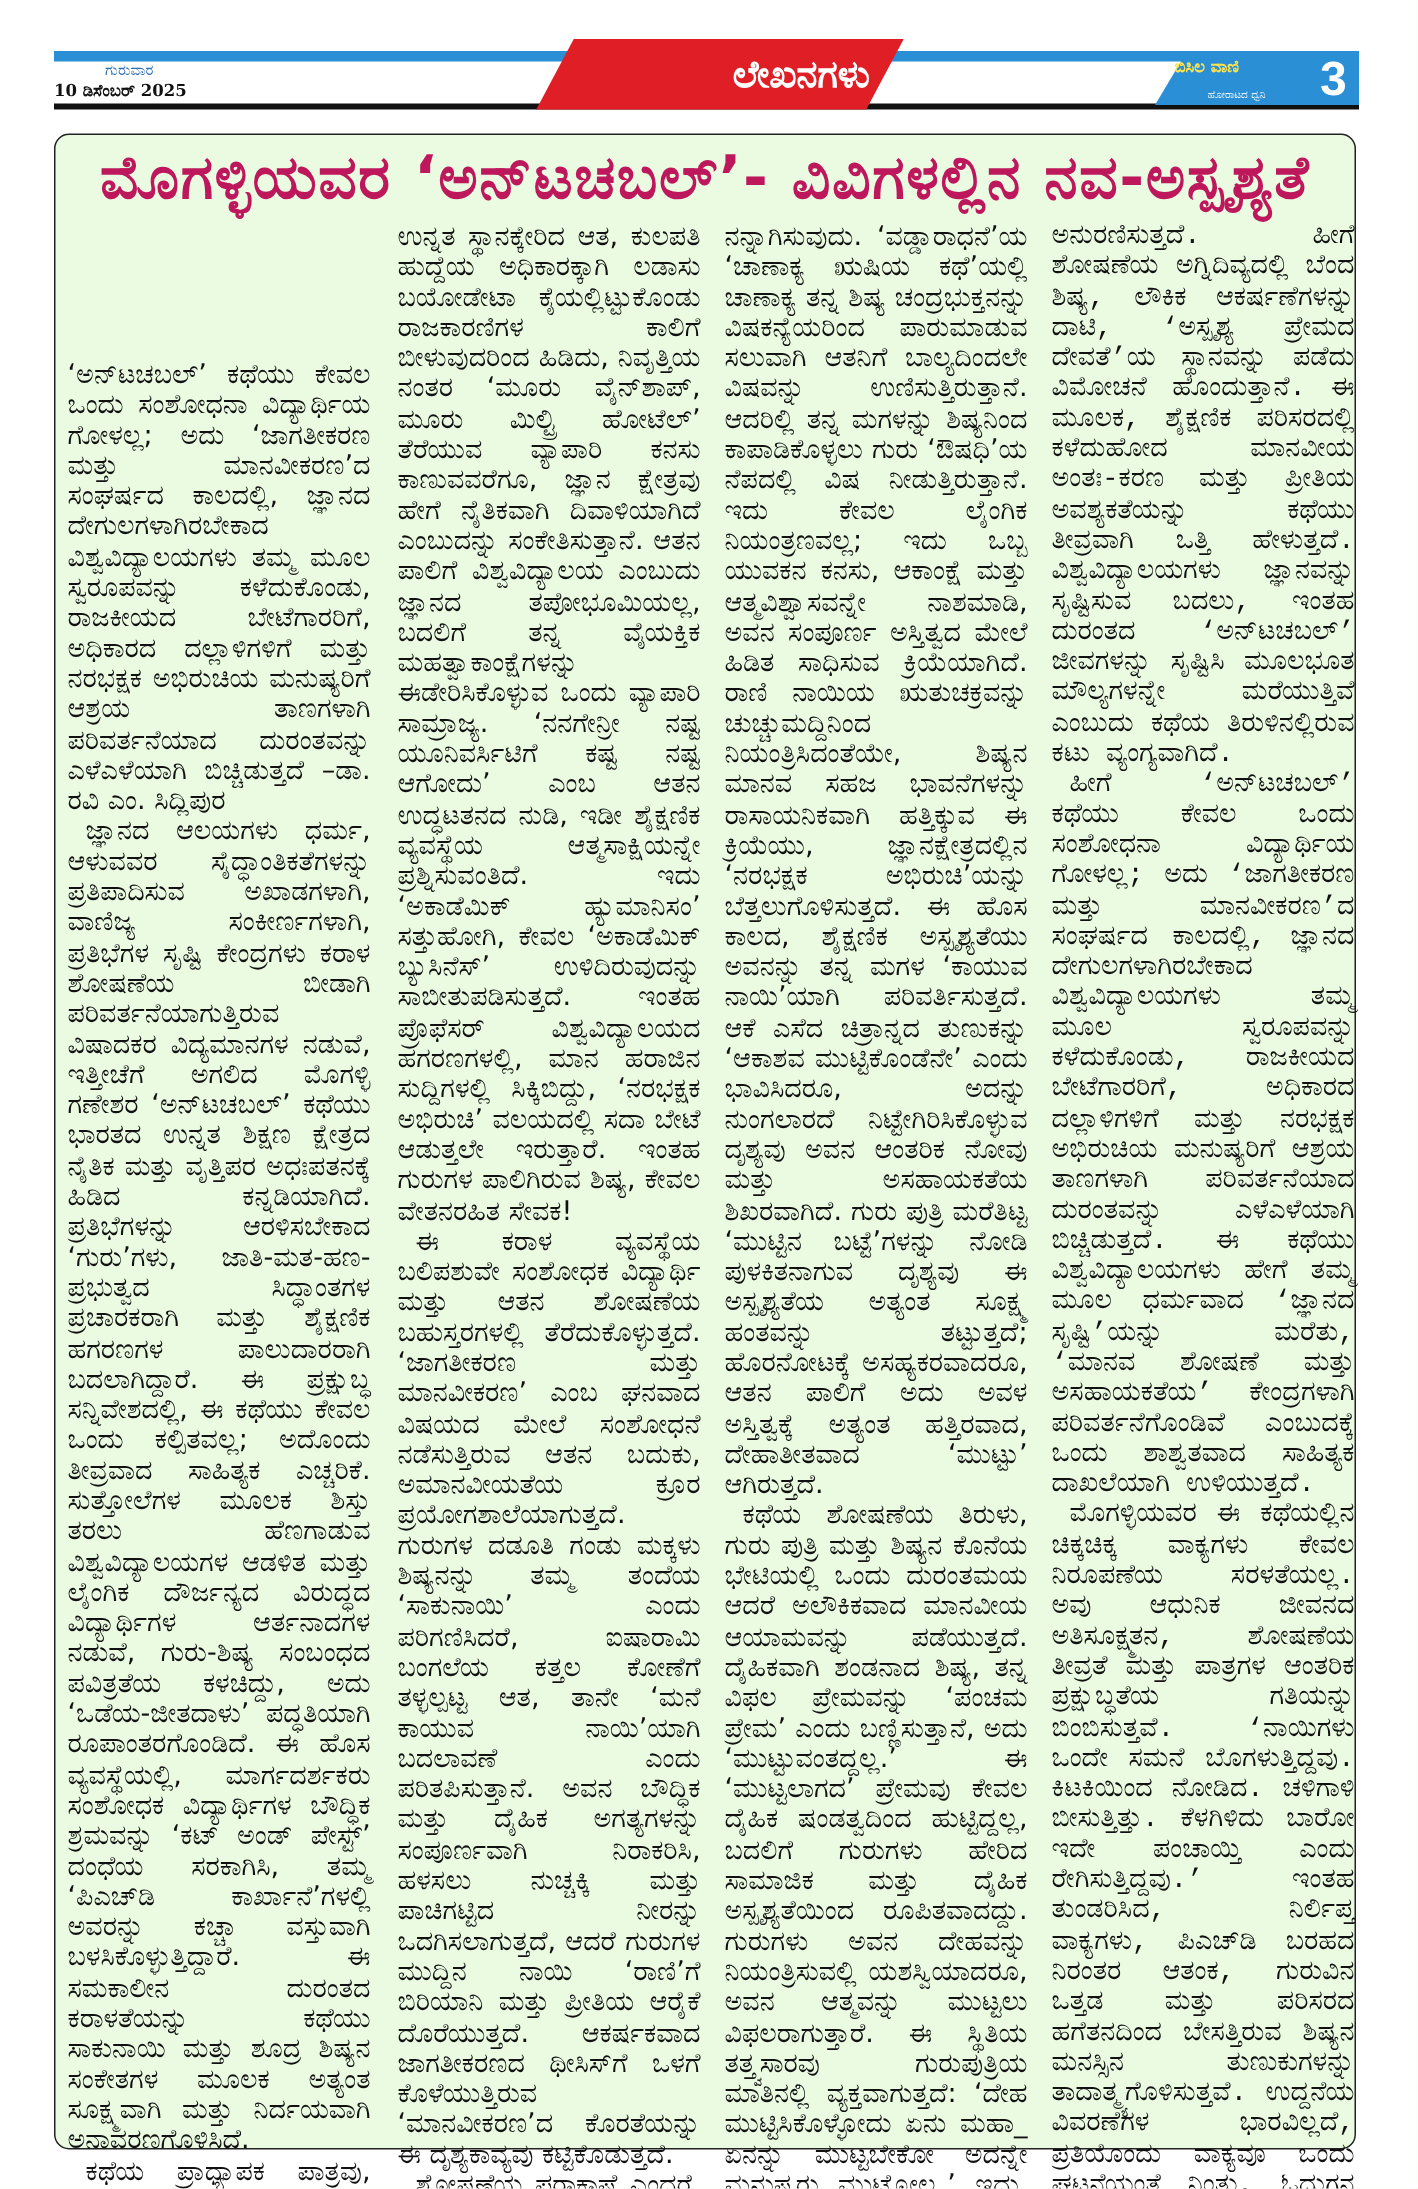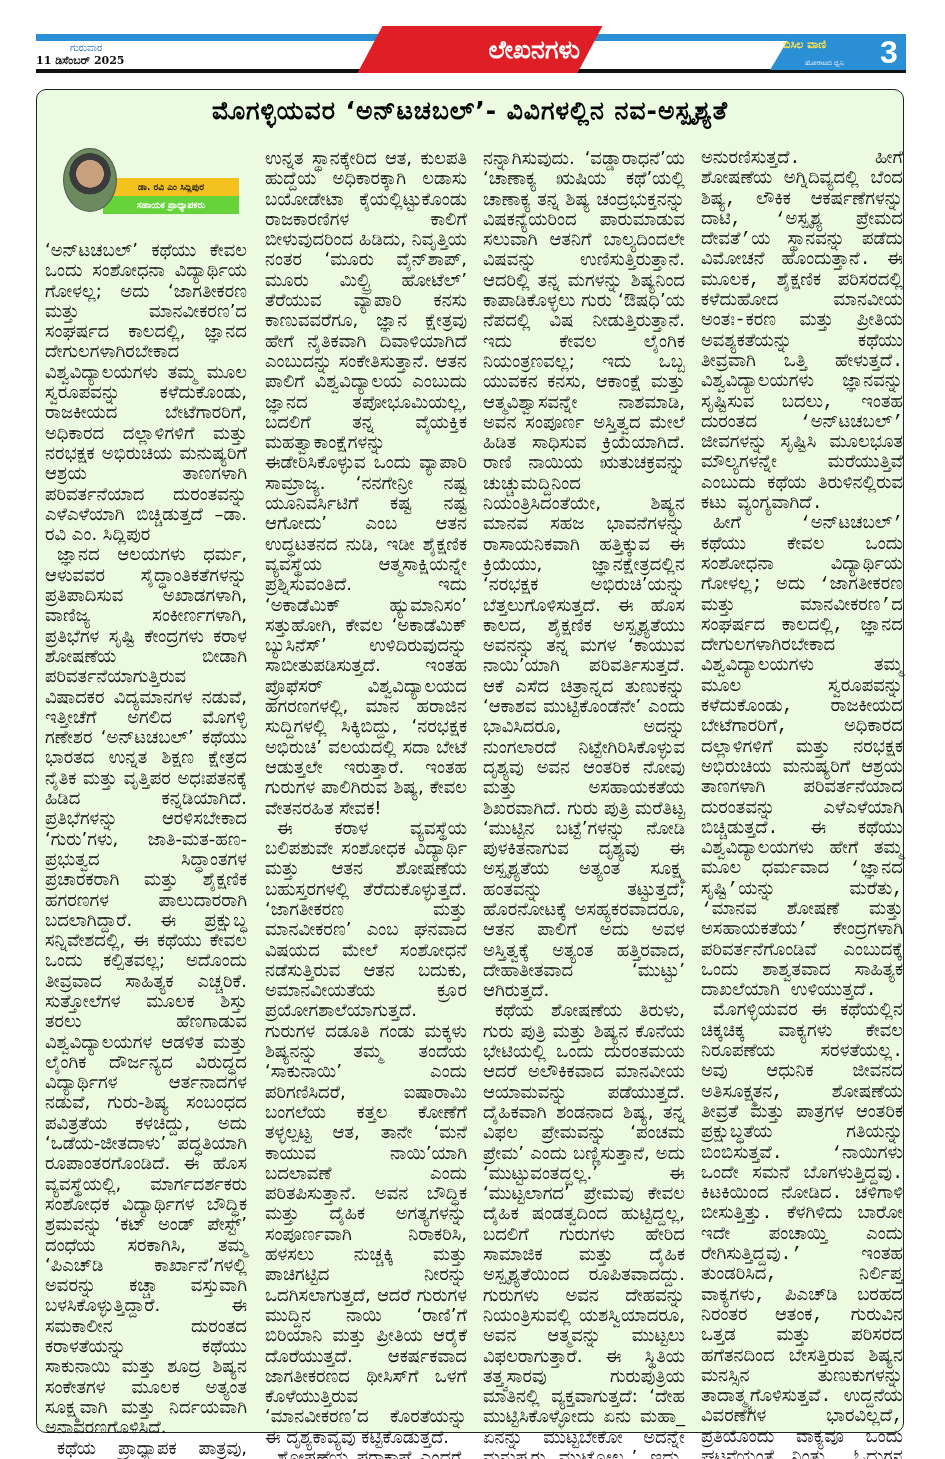--- a/index.html
+++ b/index.html
@@ -10,21 +10,21 @@
   .mast-day { position:absolute; left:70px; top:42px; font-size:10px; color:#2b6fb5; }
   .mast-date { position:absolute; left:36px; top:54px; font-size:11px; font-weight:bold; color:#111; font-family:"DejaVu Serif", serif; }
   .section-tab { position:absolute; left:370px; top:26px; width:220px; height:47px; background:#e01e26; transform:skewX(-28deg); }
   .section-label { position:absolute; left:380px; top:30px; width:200px; text-align:right; color:#fff; font-size:25px; font-weight:bold; line-height:40px; }
   .brand { position:absolute; left:770px; top:38px; width:136px; height:32px; background:#2b8fd6; clip-path:polygon(14% 0,100% 0,100% 100%,0 100%); }
   .brand-name { position:absolute; left:783px; top:38px; color:#ffe34d; font-size:11px; font-weight:bold; }
   .brand-tag { position:absolute; left:805px; top:59px; color:#fff; font-size:7px;text-align:center; }
   .page-num { position:absolute; left:880px; top:34px; color:#fff; font-size:32px; font-weight:bold; font-family:"Liberation Sans", sans-serif; }
 
   .article { position:absolute; left:36px; top:89px; width:868px; height:1344px; background:#eafbe2; border:1.5px solid #222; border-radius:10px; box-sizing:border-box; }
-  .headline { position:absolute; left:0; top:6px; width:100%; text-align:center; color:#000000; font-size:25px; font-weight:bold; letter-spacing:1px; }
+  .headline { position:absolute; left:0; top:6px; width:100%; text-align:center; color:#be185d; font-size:40px; font-weight:bold; letter-spacing:1px; }
 
   .author-box { position:absolute; left:26px; top:58px; width:178px; height:76px; }
   .photo { position:absolute; left:0; top:0; width:52px; height:62px; border-radius:50%; background:radial-gradient(circle at 50% 40%, #c9a07d 0 30%, #3b3b3b 31% 45%, #6b8a5e 46%); border:1px solid #555; z-index:2; }
   .author-name { position:absolute; left:40px; top:30px; width:136px; height:18px; background:#f4c21e; font-size:9px; font-weight:bold; color:#222; text-align:center; line-height:18px; }
   .author-role { position:absolute; left:40px; top:48px; width:136px; height:18px; background:#67d33a; font-size:9px; font-weight:bold; color:#fff; text-align:center; line-height:18px; }
 
   .col { position:absolute; top:58px; width:202px; font-size:18px; line-height:20.3px; color:#111; text-align:justify; }
   .col p { margin:0; text-indent:0; }
   .col p.ind { text-indent:12px; }
   .c1 { left:8px; top:150px; }
@@ -32,37 +32,32 @@
   .c3 { left:446px; }
   .c4 { left:664px;font-family:Liberation Mono, monospace; }
 </style>
 </head>
 <body>
 
 <div class="masthead">
   <div class="mast-blue"></div>
   <div class="mast-black"></div>
   <div class="mast-day">ಗುರುವಾರ</div>
-  <div class="mast-date">11 ಡಿಸೆಂಬರ್ 2025</div>
+  <div class="mast-date">10 ಡಿಸೆಂಬರ್ 2025</div>
   <div class="section-tab"></div>
   <div class="section-label">ಲೇಖನಗಳು</div>
   <div class="brand"></div>
   <div class="brand-name">ಬಿಸಿಲ ವಾಣಿ</div>
   <div class="brand-tag">ಹೋರಾಟದ ಧ್ವನಿ</div>
   <div class="page-num">3</div>
 </div>
 
 <div class="article">
   <div class="headline">ಮೊಗಳ್ಳಿಯವರ ‘ಅನ್‌ಟಚಬಲ್’- ವಿವಿಗಳಲ್ಲಿನ ನವ-ಅಸ್ಪೃಶ್ಯತೆ</div>
 
-  <div class="author-box">
-    <div class="photo"></div>
-    <div class="author-name">ಡಾ. ರವಿ ಎಂ ಸಿದ್ಲಿಪುರ</div>
-    <div class="author-role">ಸಹಾಯಕ ಪ್ರಾಧ್ಯಾಪಕರು</div>
-  </div>
 
   <div class="col c1">
     <p>‘ಅನ್‌ಟಚಬಲ್’ ಕಥೆಯು ಕೇವಲ ಒಂದು ಸಂಶೋಧನಾ ವಿದ್ಯಾರ್ಥಿಯ ಗೋಳಲ್ಲ; ಅದು ‘ಜಾಗತೀಕರಣ ಮತ್ತು ಮಾನವೀಕರಣ’ದ ಸಂಘರ್ಷದ ಕಾಲದಲ್ಲಿ, ಜ್ಞಾನದ ದೇಗುಲಗಳಾಗಿರಬೇಕಾದ ವಿಶ್ವವಿದ್ಯಾಲಯಗಳು ತಮ್ಮ ಮೂಲ ಸ್ವರೂಪವನ್ನು ಕಳೆದುಕೊಂಡು, ರಾಜಕೀಯದ ಬೇಟೆಗಾರರಿಗೆ, ಅಧಿಕಾರದ ದಲ್ಲಾಳಿಗಳಿಗೆ ಮತ್ತು ನರಭಕ್ಷಕ ಅಭಿರುಚಿಯ ಮನುಷ್ಯರಿಗೆ ಆಶ್ರಯ ತಾಣಗಳಾಗಿ ಪರಿವರ್ತನೆಯಾದ ದುರಂತವನ್ನು ಎಳೆಎಳೆಯಾಗಿ ಬಿಚ್ಚಿಡುತ್ತದೆ –ಡಾ. ರವಿ ಎಂ. ಸಿದ್ಲಿಪುರ</p>
     <p class="ind">ಜ್ಞಾನದ ಆಲಯಗಳು ಧರ್ಮ, ಆಳುವವರ ಸೈದ್ಧಾಂತಿಕತೆಗಳನ್ನು ಪ್ರತಿಪಾದಿಸುವ ಅಖಾಡಗಳಾಗಿ, ವಾಣಿಜ್ಯ ಸಂಕೀರ್ಣಗಳಾಗಿ, ಪ್ರತಿಭೆಗಳ ಸೃಷ್ಟಿ ಕೇಂದ್ರಗಳು ಕರಾಳ ಶೋಷಣೆಯ ಬೀಡಾಗಿ ಪರಿವರ್ತನೆಯಾಗುತ್ತಿರುವ ವಿಷಾದಕರ ವಿದ್ಯಮಾನಗಳ ನಡುವೆ, ಇತ್ತೀಚೆಗೆ ಅಗಲಿದ ಮೊಗಳ್ಳಿ ಗಣೇಶರ ‘ಅನ್‌ಟಚಬಲ್’ ಕಥೆಯು ಭಾರತದ ಉನ್ನತ ಶಿಕ್ಷಣ ಕ್ಷೇತ್ರದ ನೈತಿಕ ಮತ್ತು ವೃತ್ತಿಪರ ಅಧಃಪತನಕ್ಕೆ ಹಿಡಿದ ಕನ್ನಡಿಯಾಗಿದೆ. ಪ್ರತಿಭೆಗಳನ್ನು ಆರಳಿಸಬೇಕಾದ ‘ಗುರು’ಗಳು, ಜಾತಿ-ಮತ-ಹಣ-ಪ್ರಭುತ್ವದ ಸಿದ್ಧಾಂತಗಳ ಪ್ರಚಾರಕರಾಗಿ ಮತ್ತು ಶೈಕ್ಷಣಿಕ ಹಗರಣಗಳ ಪಾಲುದಾರರಾಗಿ ಬದಲಾಗಿದ್ದಾರೆ. ಈ ಪ್ರಕ್ಷುಬ್ಧ ಸನ್ನಿವೇಶದಲ್ಲಿ, ಈ ಕಥೆಯು ಕೇವಲ ಒಂದು ಕಲ್ಪಿತವಲ್ಲ; ಅದೊಂದು ತೀವ್ರವಾದ ಸಾಹಿತ್ಯಕ ಎಚ್ಚರಿಕೆ. ಸುತ್ತೋಲೆಗಳ ಮೂಲಕ ಶಿಸ್ತು ತರಲು ಹೆಣಗಾಡುವ ವಿಶ್ವವಿದ್ಯಾಲಯಗಳ ಆಡಳಿತ ಮತ್ತು ಲೈಂಗಿಕ ದೌರ್ಜನ್ಯದ ವಿರುದ್ಧದ ವಿದ್ಯಾರ್ಥಿಗಳ ಆರ್ತನಾದಗಳ ನಡುವೆ, ಗುರು-ಶಿಷ್ಯ ಸಂಬಂಧದ ಪವಿತ್ರತೆಯ ಕಳಚಿದ್ದು, ಅದು ‘ಒಡೆಯ-ಜೀತದಾಳು’ ಪದ್ಧತಿಯಾಗಿ ರೂಪಾಂತರಗೊಂಡಿದೆ. ಈ ಹೊಸ ವ್ಯವಸ್ಥೆಯಲ್ಲಿ, ಮಾರ್ಗದರ್ಶಕರು ಸಂಶೋಧಕ ವಿದ್ಯಾರ್ಥಿಗಳ ಬೌದ್ಧಿಕ ಶ್ರಮವನ್ನು ‘ಕಟ್ ಅಂಡ್ ಪೇಸ್ಟ್’ ದಂಧೆಯ ಸರಕಾಗಿಸಿ, ತಮ್ಮ ‘ಪಿಎಚ್‌ಡಿ ಕಾರ್ಖಾನೆ’ಗಳಲ್ಲಿ ಅವರನ್ನು ಕಚ್ಚಾ ವಸ್ತುವಾಗಿ ಬಳಸಿಕೊಳ್ಳುತ್ತಿದ್ದಾರೆ. ಈ ಸಮಕಾಲೀನ ದುರಂತದ ಕರಾಳತೆಯನ್ನು ಕಥೆಯು ಸಾಕುನಾಯಿ ಮತ್ತು ಶೂದ್ರ ಶಿಷ್ಯನ ಸಂಕೇತಗಳ ಮೂಲಕ ಅತ್ಯಂತ ಸೂಕ್ಷ್ಮವಾಗಿ ಮತ್ತು ನಿರ್ದಯವಾಗಿ ಅನಾವರಣಗೊಳಿಸಿದೆ.</p>
     <p class="ind">ಕಥೆಯ ಪ್ರಾಧ್ಯಾಪಕ ಪಾತ್ರವು, ಆಧುನಿಕ ಜ್ಞಾನ ಊಳಿಗಮಾನ್ಯ ಪದ್ಧತಿಯ ಪಾಳೇಗಾರನ ಪ್ರತಿರೂಪ. ಹಳ್ಳಿ ಮೂಲದಿಂದ ಬಂದಿದ್ದರೂ, ಸ್ವಜಾತಿ ರಾಜಕಾರಣದ ಏಣಿಯನ್ನೇರಿ</p>
   </div>
   <div class="col c2">
     <p>ಉನ್ನತ ಸ್ಥಾನಕ್ಕೇರಿದ ಆತ, ಕುಲಪತಿ ಹುದ್ದೆಯ ಅಧಿಕಾರಕ್ಕಾಗಿ ಲಡಾಸು ಬಯೋಡೇಟಾ ಕೈಯಲ್ಲಿಟ್ಟುಕೊಂಡು ರಾಜಕಾರಣಿಗಳ ಕಾಲಿಗೆ ಬೀಳುವುದರಿಂದ ಹಿಡಿದು, ನಿವೃತ್ತಿಯ ನಂತರ ‘ಮೂರು ವೈನ್‌ಶಾಪ್, ಮೂರು ಮಿಲ್ಟ್ರಿ ಹೋಟೆಲ್’ ತೆರೆಯುವ ವ್ಯಾಪಾರಿ ಕನಸು ಕಾಣುವವರೆಗೂ, ಜ್ಞಾನ ಕ್ಷೇತ್ರವು ಹೇಗೆ ನೈತಿಕವಾಗಿ ದಿವಾಳಿಯಾಗಿದೆ ಎಂಬುದನ್ನು ಸಂಕೇತಿಸುತ್ತಾನೆ. ಆತನ ಪಾಲಿಗೆ ವಿಶ್ವವಿದ್ಯಾಲಯ ಎಂಬುದು ಜ್ಞಾನದ ತಪೋಭೂಮಿಯಲ್ಲ, ಬದಲಿಗೆ ತನ್ನ ವೈಯಕ್ತಿಕ ಮಹತ್ವಾಕಾಂಕ್ಷೆಗಳನ್ನು ಈಡೇರಿಸಿಕೊಳ್ಳುವ ಒಂದು ವ್ಯಾಪಾರಿ ಸಾಮ್ರಾಜ್ಯ. ‘ನನಗೇನ್ರೀ ನಷ್ಟ ಯೂನಿವರ್ಸಿಟಿಗೆ ಕಷ್ಟ ನಷ್ಟ ಆಗೋದು’ ಎಂಬ ಆತನ ಉದ್ಧಟತನದ ನುಡಿ, ಇಡೀ ಶೈಕ್ಷಣಿಕ ವ್ಯವಸ್ಥೆಯ ಆತ್ಮಸಾಕ್ಷಿಯನ್ನೇ ಪ್ರಶ್ನಿಸುವಂತಿದೆ. ಇದು ‘ಅಕಾಡೆಮಿಕ್ ಹ್ಯುಮಾನಿಸಂ’ ಸತ್ತುಹೋಗಿ, ಕೇವಲ ‘ಅಕಾಡೆಮಿಕ್ ಬ್ಯುಸಿನೆಸ್’ ಉಳಿದಿರುವುದನ್ನು ಸಾಬೀತುಪಡಿಸುತ್ತದೆ. ಇಂತಹ ಪ್ರೊಫೆಸರ್ ವಿಶ್ವವಿದ್ಯಾಲಯದ ಹಗರಣಗಳಲ್ಲಿ, ಮಾನ ಹರಾಜಿನ ಸುದ್ದಿಗಳಲ್ಲಿ ಸಿಕ್ಕಿಬಿದ್ದು, ‘ನರಭಕ್ಷಕ ಅಭಿರುಚಿ’ ವಲಯದಲ್ಲಿ ಸದಾ ಬೇಟೆ ಆಡುತ್ತಲೇ ಇರುತ್ತಾರೆ. ಇಂತಹ ಗುರುಗಳ ಪಾಲಿಗಿರುವ ಶಿಷ್ಯ, ಕೇವಲ ವೇತನರಹಿತ ಸೇವಕ!</p>
     <p class="ind">ಈ ಕರಾಳ ವ್ಯವಸ್ಥೆಯ ಬಲಿಪಶುವೇ ಸಂಶೋಧಕ ವಿದ್ಯಾರ್ಥಿ ಮತ್ತು ಆತನ ಶೋಷಣೆಯ ಬಹುಸ್ತರಗಳಲ್ಲಿ ತೆರೆದುಕೊಳ್ಳುತ್ತದೆ. ‘ಜಾಗತೀಕರಣ ಮತ್ತು ಮಾನವೀಕರಣ’ ಎಂಬ ಘನವಾದ ವಿಷಯದ ಮೇಲೆ ಸಂಶೋಧನೆ ನಡೆಸುತ್ತಿರುವ ಆತನ ಬದುಕು, ಅಮಾನವೀಯತೆಯ ಕ್ರೂರ ಪ್ರಯೋಗಶಾಲೆಯಾಗುತ್ತದೆ. ಗುರುಗಳ ದಡೂತಿ ಗಂಡು ಮಕ್ಕಳು ಶಿಷ್ಯನನ್ನು ತಮ್ಮ ತಂದೆಯ ‘ಸಾಕುನಾಯಿ’ ಎಂದು ಪರಿಗಣಿಸಿದರೆ, ಐಷಾರಾಮಿ ಬಂಗಲೆಯ ಕತ್ತಲ ಕೋಣೆಗೆ ತಳ್ಳಲ್ಪಟ್ಟ ಆತ, ತಾನೇ ‘ಮನೆ ಕಾಯುವ ನಾಯಿ’ಯಾಗಿ ಬದಲಾವಣೆ ಎಂದು ಪರಿತಪಿಸುತ್ತಾನೆ. ಅವನ ಬೌದ್ಧಿಕ ಮತ್ತು ದೈಹಿಕ ಅಗತ್ಯಗಳನ್ನು ಸಂಪೂರ್ಣವಾಗಿ ನಿರಾಕರಿಸಿ, ಹಳಸಲು ನುಚ್ಚಕ್ಕಿ ಮತ್ತು ಪಾಚಿಗಟ್ಟಿದ ನೀರನ್ನು ಒದಗಿಸಲಾಗುತ್ತದೆ, ಆದರೆ ಗುರುಗಳ ಮುದ್ದಿನ ನಾಯಿ ‘ರಾಣಿ’ಗೆ ಬಿರಿಯಾನಿ ಮತ್ತು ಪ್ರೀತಿಯ ಆರೈಕೆ ದೊರೆಯುತ್ತದೆ. ಆಕರ್ಷಕವಾದ ಜಾಗತೀಕರಣದ ಥೀಸಿಸ್‌ಗೆ ಒಳಗೆ ಕೊಳೆಯುತ್ತಿರುವ ‘ಮಾನವೀಕರಣ’ದ ಕೊರತೆಯನ್ನು ಈ ದೃಶ್ಯಕಾವ್ಯವು ಕಟ್ಟಿಕೊಡುತ್ತದೆ.</p>
     <p class="ind">ಶೋಷಣೆಯ ಪರಾಕಾಷ್ಠೆ ಎಂದರೆ, ಗುರುವು ತನ್ನ ಮಗಳ ಮೇಲಿನ ಮೋಹವನ್ನು ತಡೆಯಲು ಶಿಷ್ಯನಿಗೆ ನಿರಂತರವಾಗಿ ‘ಗಂಡಸ್ತನವೇ ಇಲ್ಲದಂತಾಗೊ ಔಷಧಿ’ ನೀಡಿ, ಅವನನ್ನು ದೈಹಿಕವಾಗಿ ಮತ್ತು ಮಾನಸಿಕವಾಗಿ ‘ಷಂಡ’</p>

